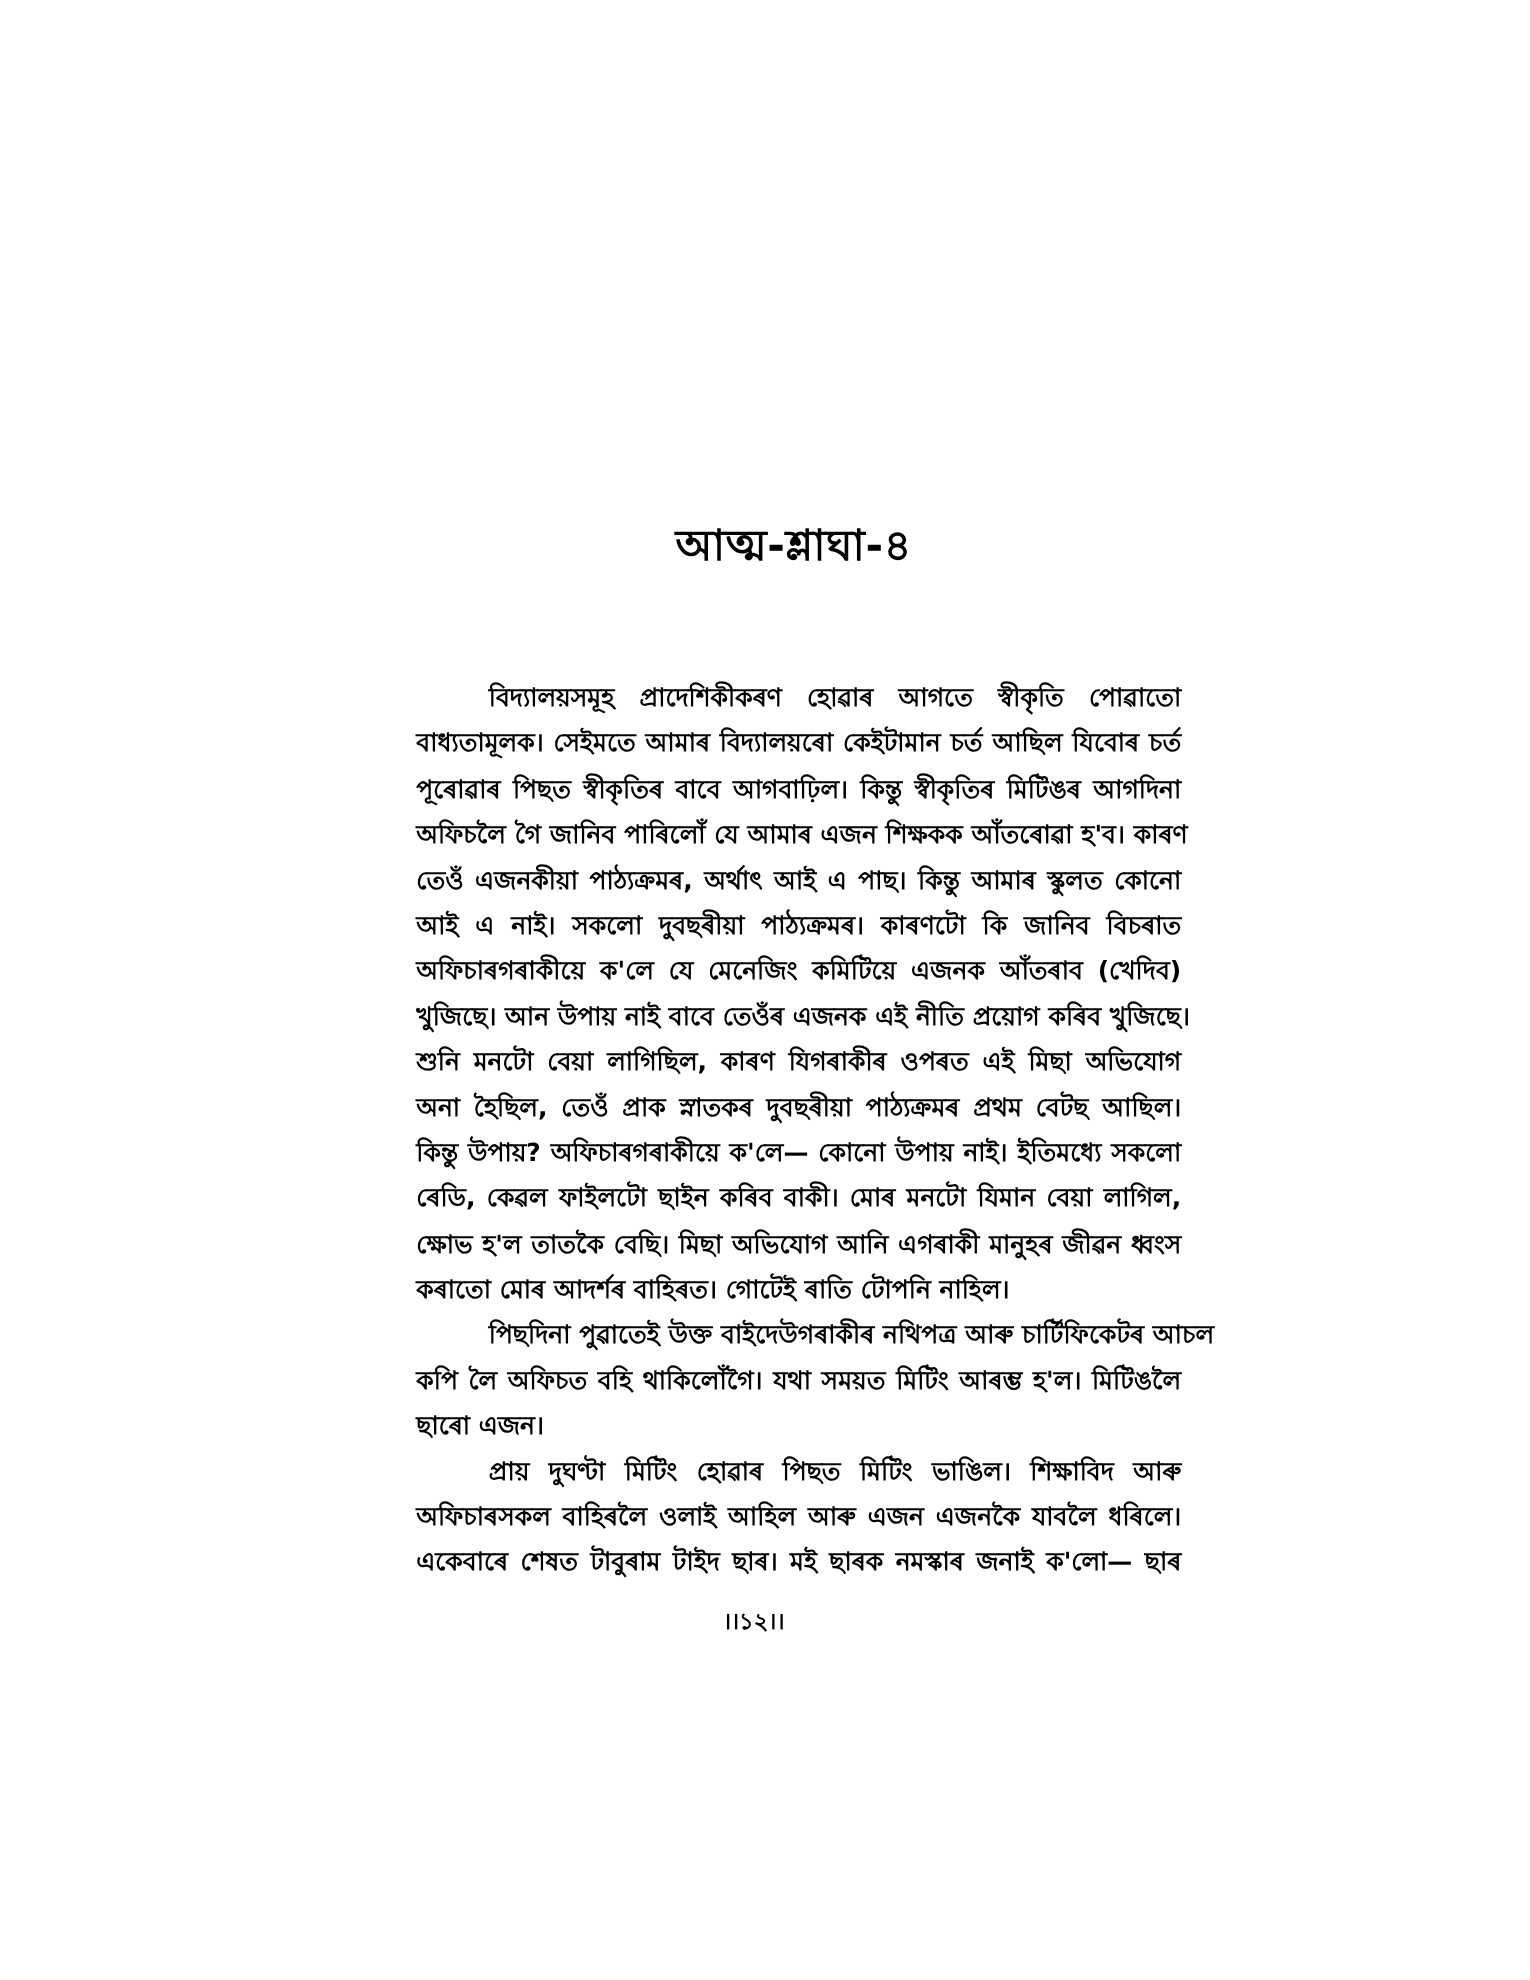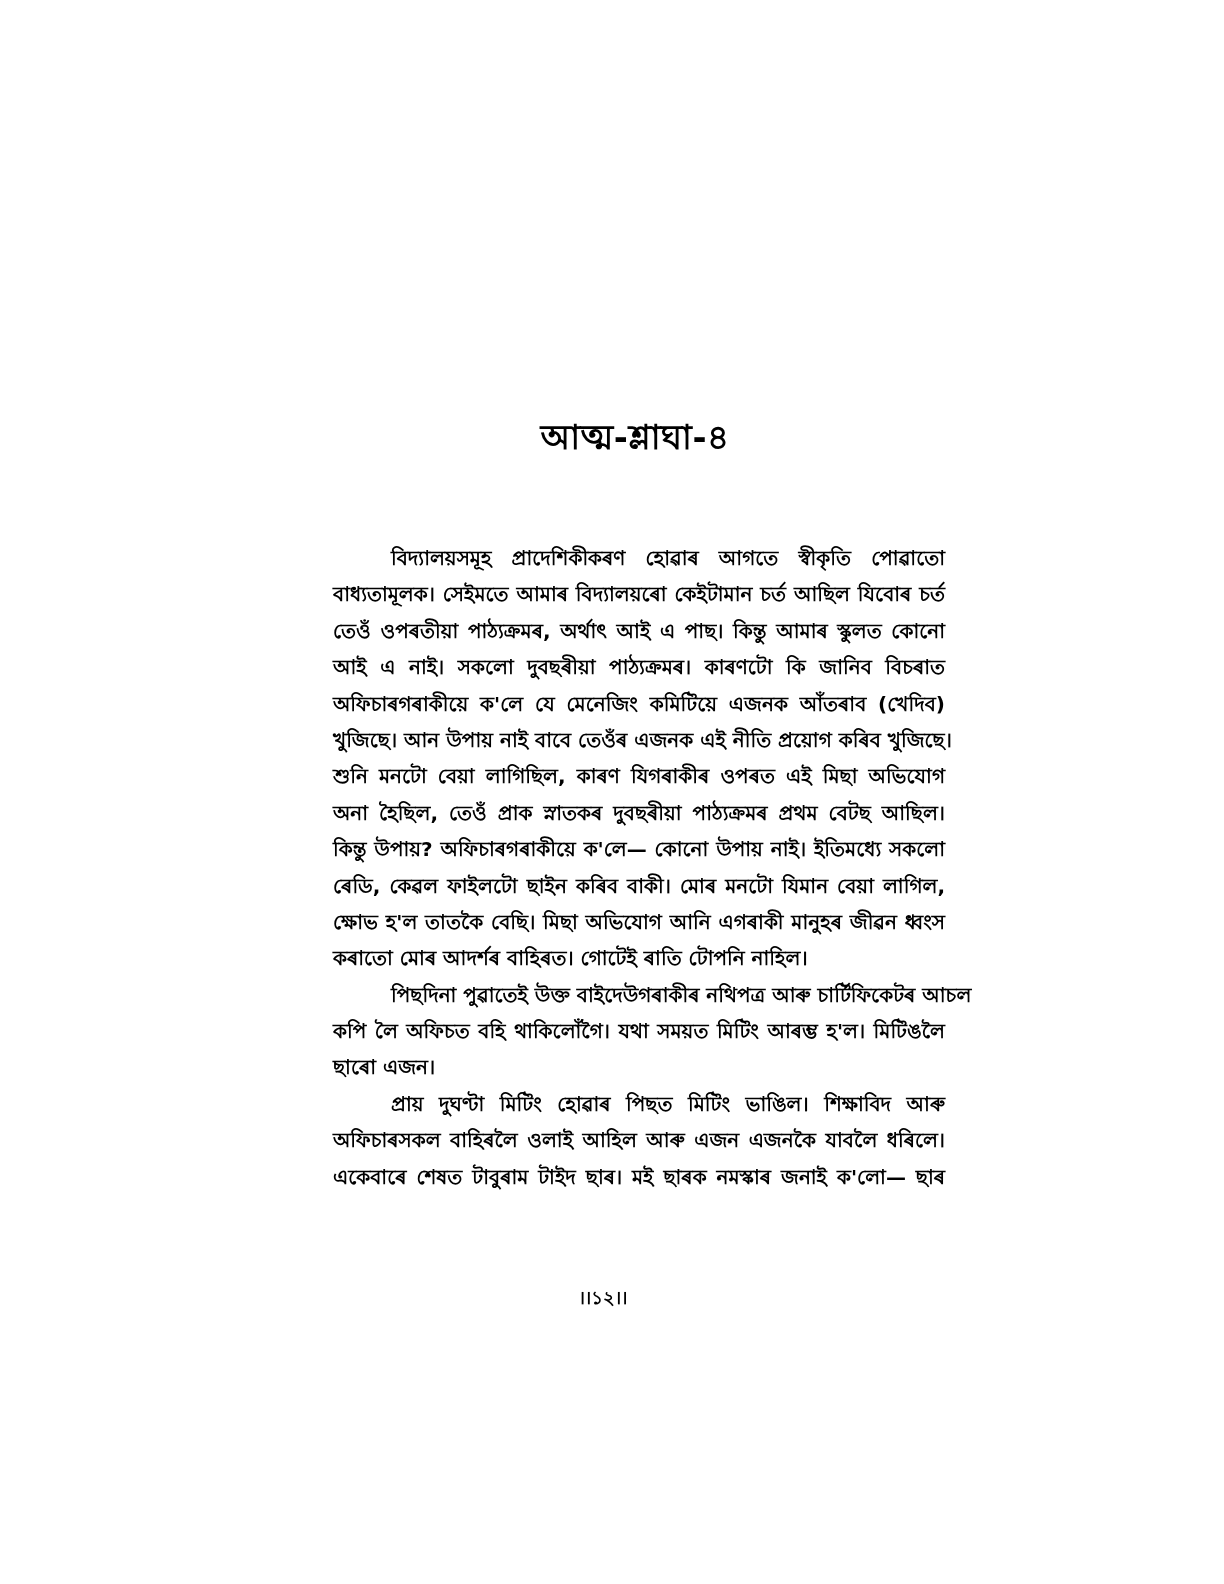--- a/index.html
+++ b/index.html
@@ -56,21 +56,23 @@
 <body>
 
 <div class="page">
   <div class="title">আত্ম-শ্লাঘা-৪</div>
 
   <div class="body-text">
 
     <div>
       <span class="line indent">বিদ্যালয়সমূহ প্ৰাদেশিকীকৰণ হোৱাৰ আগতে স্বীকৃতি পোৱাতো</span>
       <span class="line">বাধ্যতামূলক। সেইমতে আমাৰ বিদ্যালয়ৰো কেইটামান চৰ্ত আছিল যিবোৰ চৰ্ত</span>
-      <span class="line">তেওঁ ওপৰতীয়া পাঠ্যক্ৰমৰ, অৰ্থাৎ আই এ পাছ। কিন্তু আমাৰ স্কুলত কোনো</span>
+      <span class="line">পূৰোৱাৰ পিছত স্বীকৃতিৰ বাবে আগবাঢ়িল। কিন্তু স্বীকৃতিৰ মিটিঙৰ আগদিনা</span>
+      <span class="line">অফিচলৈ গৈ জানিব পাৰিলোঁ যে আমাৰ এজন শিক্ষকক আঁতৰোৱা হ'ব। কাৰণ</span>
+      <span class="line">তেওঁ এজনকীয়া পাঠ্যক্ৰমৰ, অৰ্থাৎ আই এ পাছ। কিন্তু আমাৰ স্কুলত কোনো</span>
       <span class="line">আই এ নাই। সকলো দুবছৰীয়া পাঠ্যক্ৰমৰ। কাৰণটো কি জানিব বিচৰাত</span>
       <span class="line">অফিচাৰগৰাকীয়ে ক'লে যে মেনেজিং কমিটিয়ে এজনক আঁতৰাব (খেদিব)</span>
       <span class="line">খুজিছে। আন উপায় নাই বাবে তেওঁৰ এজনক এই নীতি প্ৰয়োগ কৰিব খুজিছে।</span>
       <span class="line">শুনি মনটো বেয়া লাগিছিল, কাৰণ যিগৰাকীৰ ওপৰত এই মিছা অভিযোগ</span>
       <span class="line">অনা হৈছিল, তেওঁ প্ৰাক স্নাতকৰ দুবছৰীয়া পাঠ্যক্ৰমৰ প্ৰথম বেটছ আছিল।</span>
       <span class="line">কিন্তু উপায়? অফিচাৰগৰাকীয়ে ক'লে— কোনো উপায় নাই। ইতিমধ্যে সকলো</span>
       <span class="line">ৰেডি, কেৱল ফাইলটো ছাইন কৰিব বাকী। মোৰ মনটো যিমান বেয়া লাগিল,</span>
       <span class="line">ক্ষোভ হ'ল তাতকৈ বেছি। মিছা অভিযোগ আনি এগৰাকী মানুহৰ জীৱন ধ্বংস</span>
       <span class="line last">কৰাতো মোৰ আদৰ্শৰ বাহিৰত। গোটেই ৰাতি টোপনি নাহিল।</span>
     </div>

